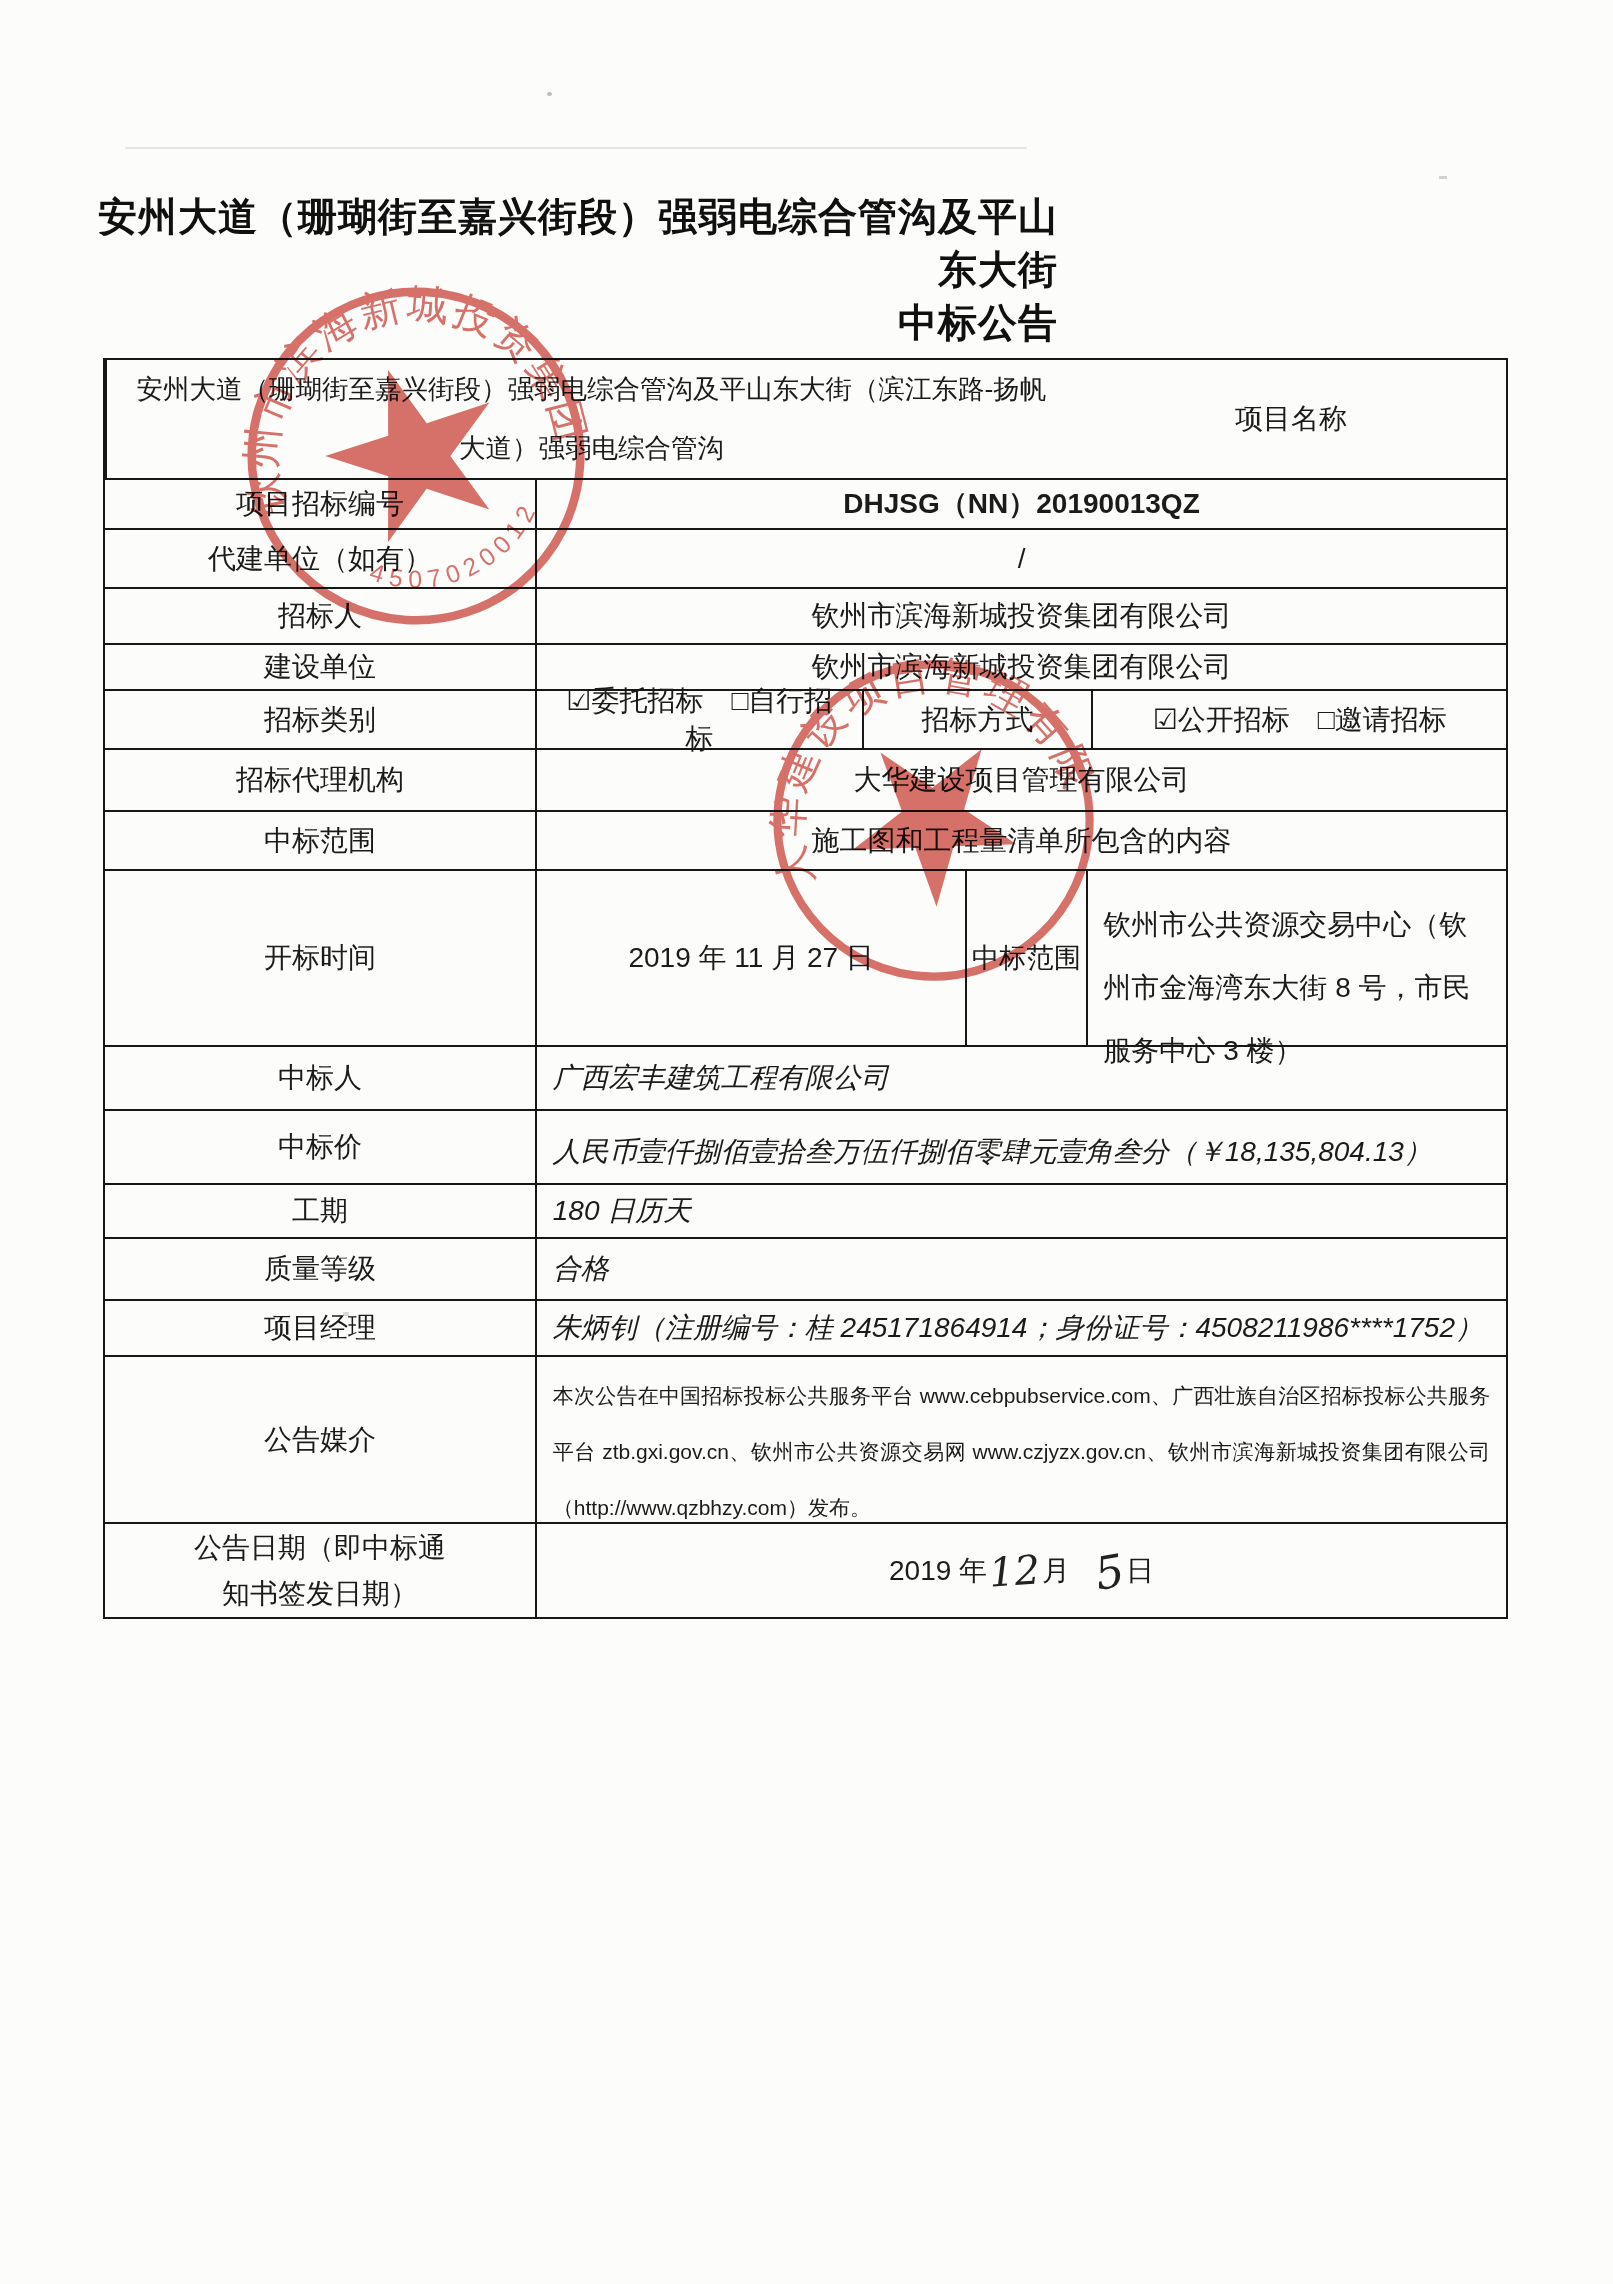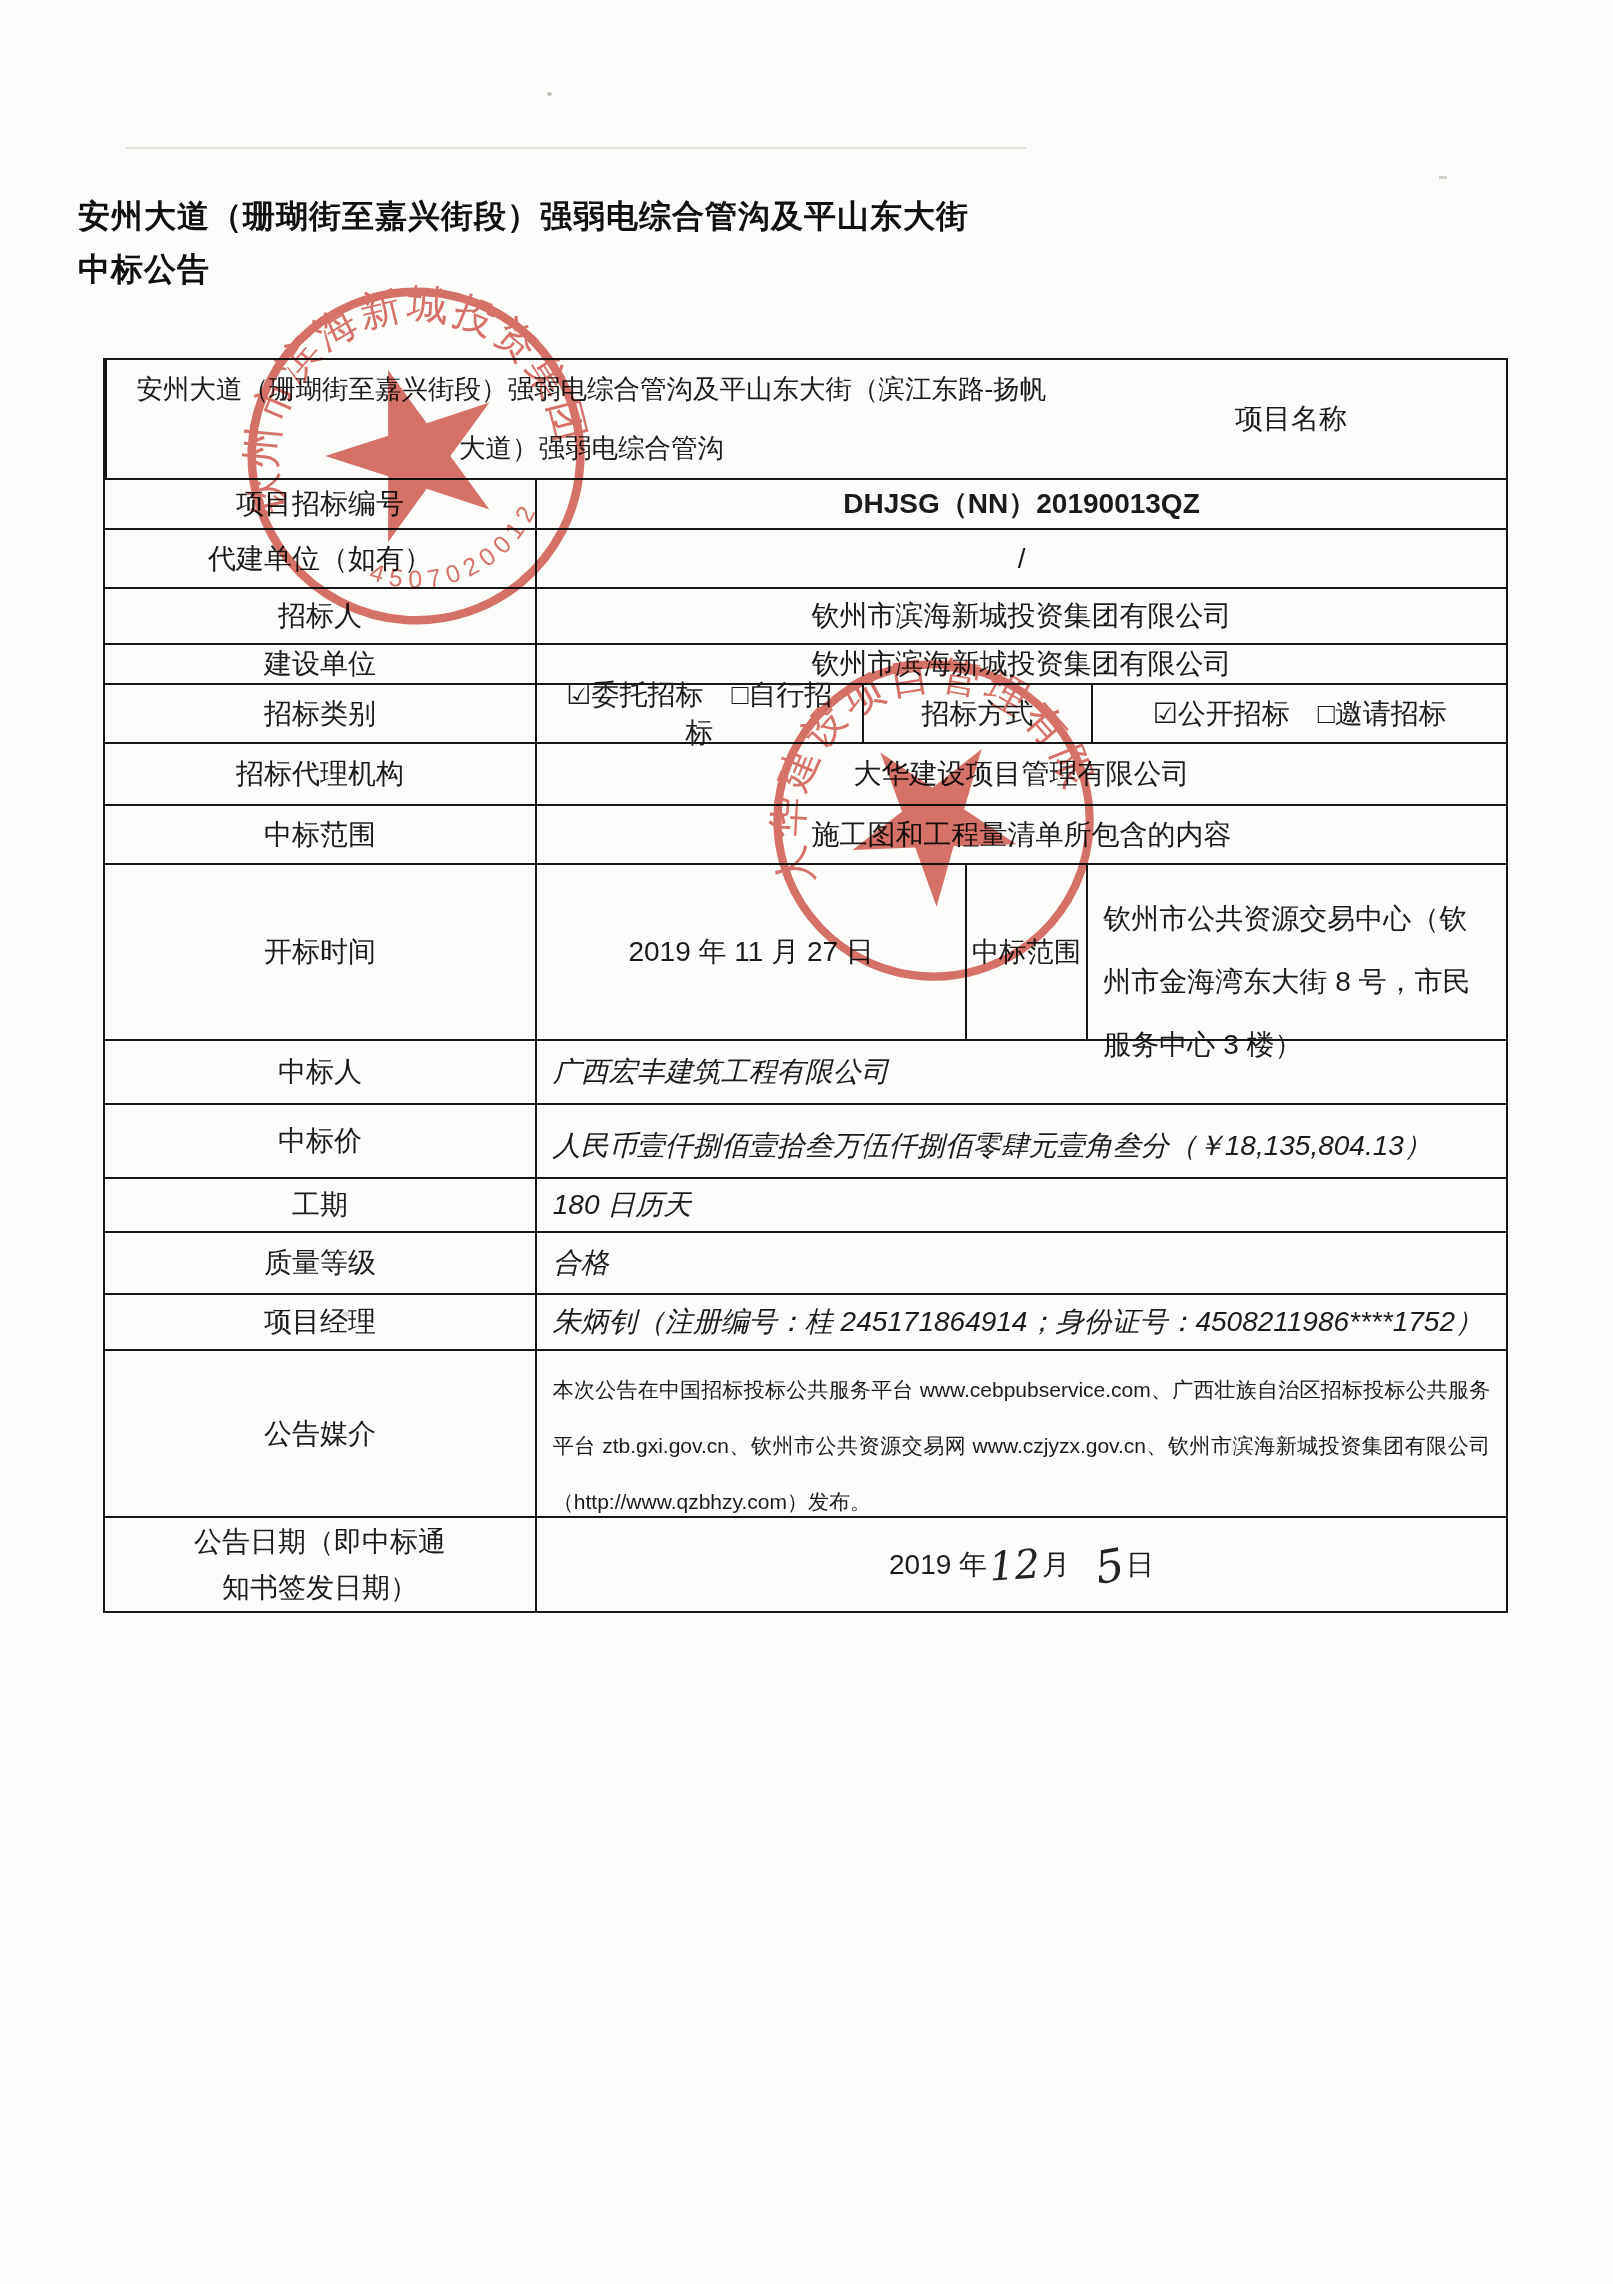--- a/index.html
+++ b/index.html
@@ -14,21 +14,21 @@
 
   
   .scan-line { position:absolute; left:125px; top:147px; width:902px; height:2px;
                background:#dededb; opacity:.8; }
   .speck-1 { position:absolute; left:547px; top:92px; width:4.9px; height:3.9px; background:#bdbdb9; border-radius:50%; }
   .speck-2 { position:absolute; left:1439px; top:176px; width:7.8px; height:2.9px; background:#d2d2cf; }
   .speck-3 { position:absolute; left:343px; top:1312px; width:5.9px; height:3.9px; background:#d8d8d5; }
 
   .page-title {
     position:absolute; top:190px; left:78px; width:980px;
-    text-align:left; font-weight:bold; font-size:32px; line-height:53px; color:#101010;
+    text-align:right; font-weight:bold; font-size:39px; line-height:53px; color:#101010;
     letter-spacing:1px;
   }
 
   .doc-table {
     position:absolute; left:103px; top:358px; width:1405px;
     border:2.9px solid #171717; box-sizing:border-box;
     background:transparent;
   }
   .row { display:flex; border-bottom:2px solid #171717; box-sizing:border-box; }
   .row:last-child { border-bottom:none; }
@@ -95,21 +95,21 @@
   <div class="row" style="height:59px">
     <div class="cell label">代建单位（如有）</div>
     <div class="cell value">/</div>
   </div>
 
   <div class="row" style="height:56px">
     <div class="cell label">招标人</div>
     <div class="cell value">钦州市滨海新城投资集团有限公司</div>
   </div>
 
-  <div class="row" style="height:40px">
+  <div class="row" style="height:46px">
     <div class="cell label">建设单位</div>
     <div class="cell value">钦州市滨海新城投资集团有限公司</div>
   </div>
 
   <div class="row" style="height:59px">
     <div class="cell label">招标类别</div>
     <div class="cell c2" style="width:23.3%">☑委托招标　□自行招标</div>
     <div class="cell c2" style="width:16.4%">招标方式</div>
     <div class="cell value">☑公开招标　□邀请招标</div>
   </div>

